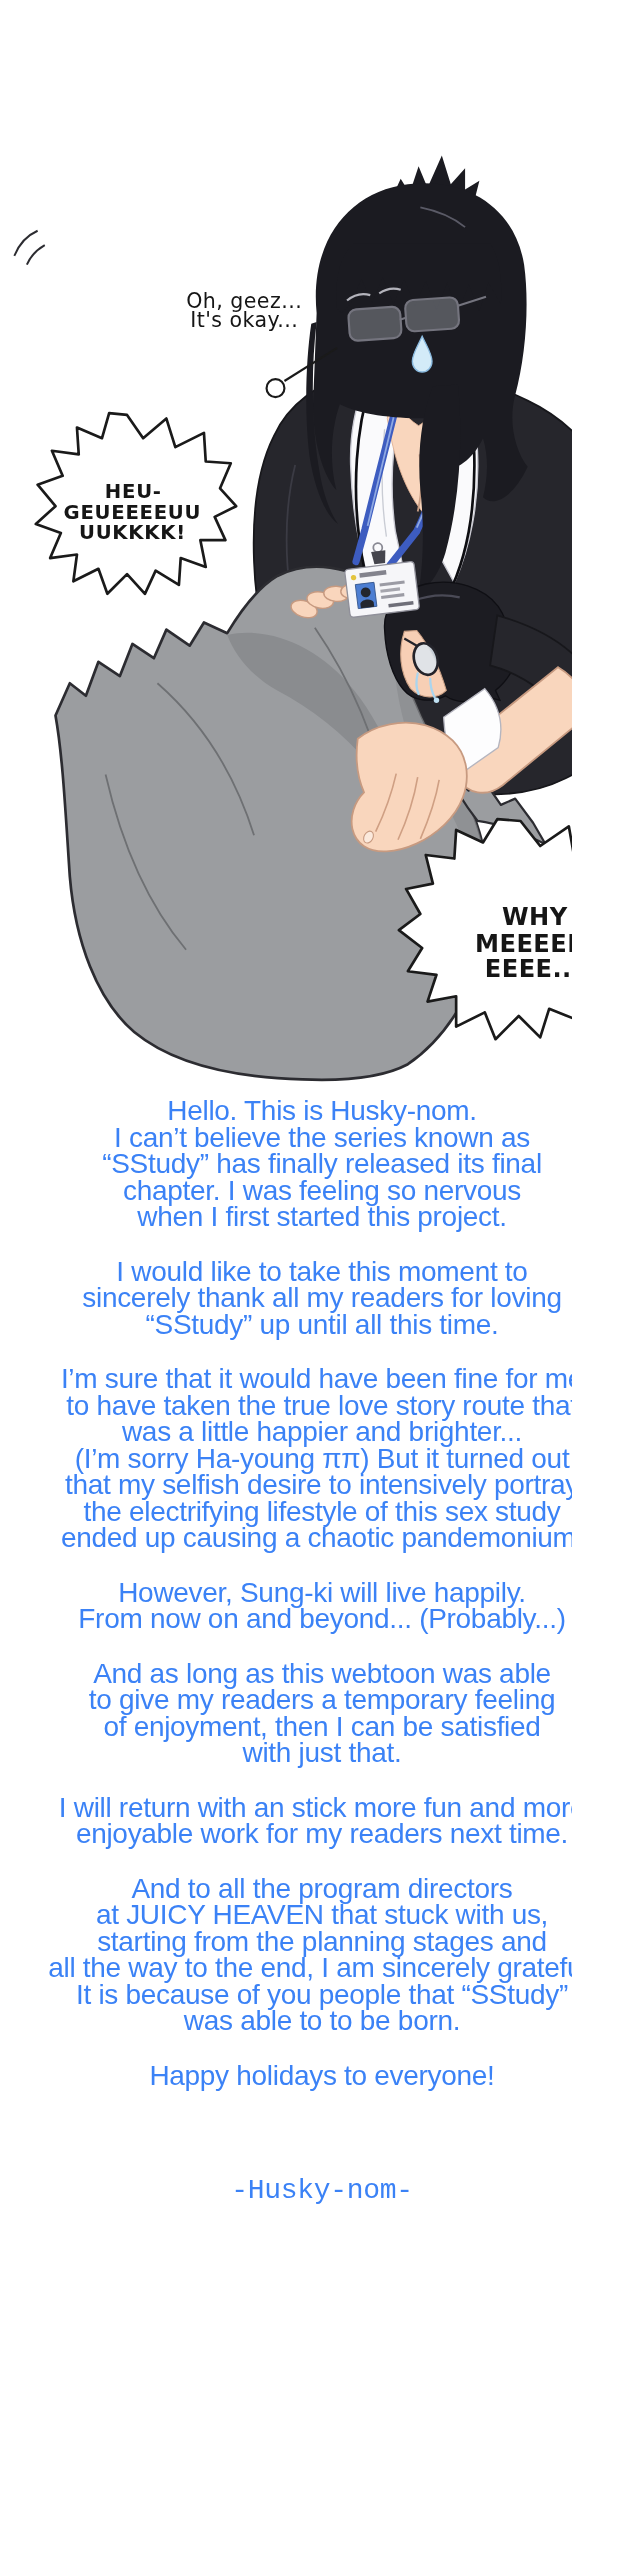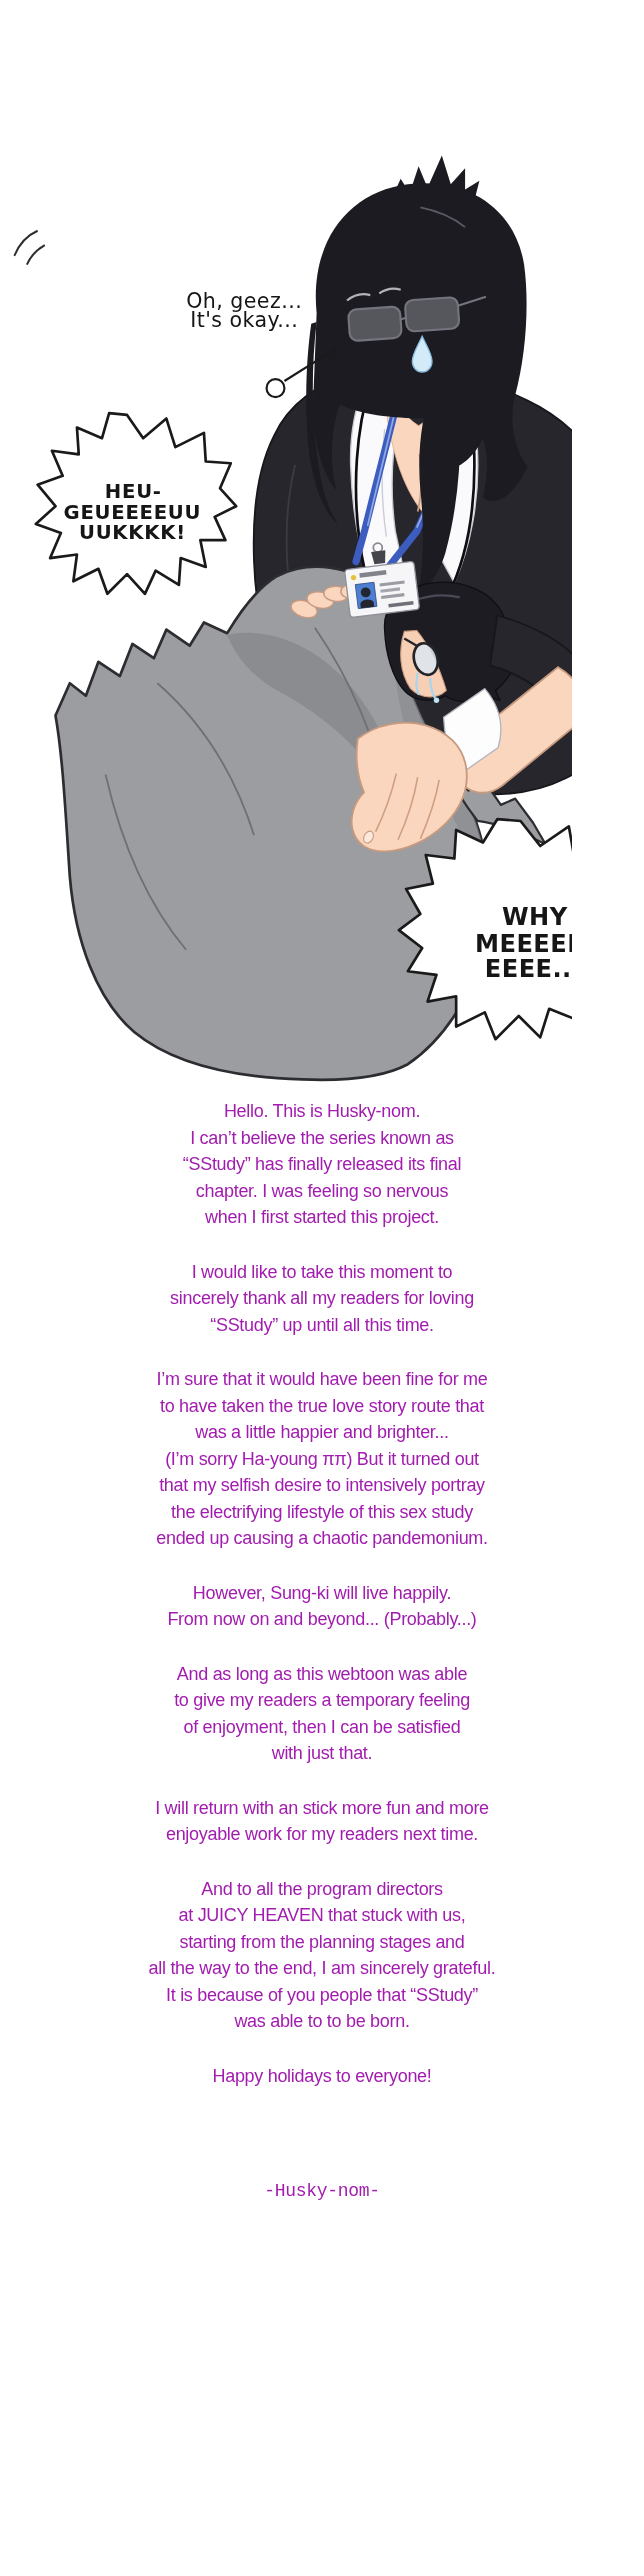--- a/index.html
+++ b/index.html
@@ -4,21 +4,21 @@
 <style>
   html,body{margin:0;padding:0;background:#ffffff;}
   .page{position:relative;width:572px;height:2576px;background:#ffffff;overflow:hidden;
         font-family:"Liberation Sans",sans-serif;}
   .art{position:absolute;top:0;left:0;display:block;}
   .comic-text{font-family:"DejaVu Sans",sans-serif;fill:#161616;}
   .calm-line{font-size:23px;font-weight:400;letter-spacing:0.5px;}
   .sob-line{font-size:22px;font-weight:700;letter-spacing:0.8px;}
   .why-line{font-size:27px;font-weight:700;letter-spacing:0.5px;}
   .afterword{position:absolute;top:1098px;left:0;width:644px;text-align:center;
-             color:#a21caf;font-size:18px;line-height:26.5px;letter-spacing:-0.3px;}
+             color:#3b82f6;font-size:28px;line-height:26.5px;letter-spacing:-0.3px;}
   .afterword p{margin:0 0 28px 0;white-space:pre-line;}
   .afterword p.signature{margin:89px 0 0 0;font-family:Liberation Mono, monospace;}
 </style>
 </head>
 <body>
 
 <div class="page">
 
   <svg class="art" width="644" height="1100" viewBox="0 0 720 1230">
 

